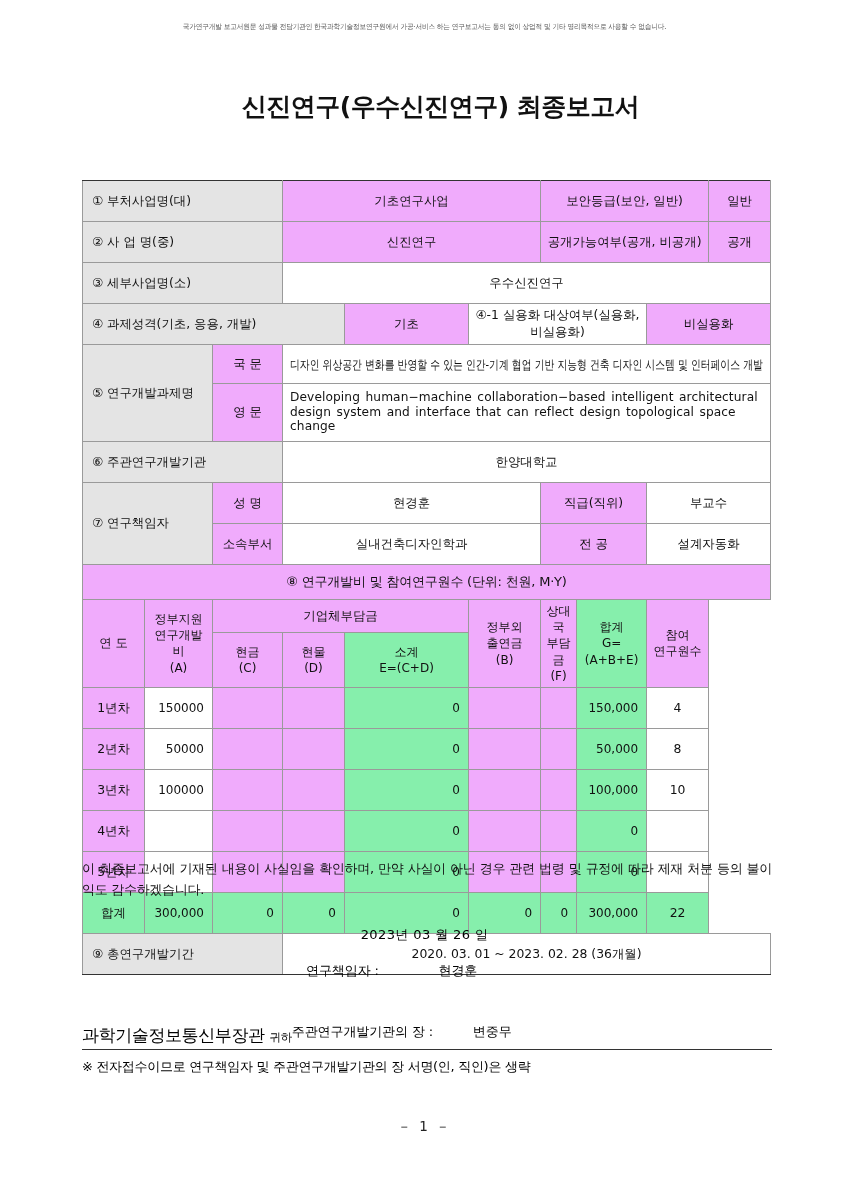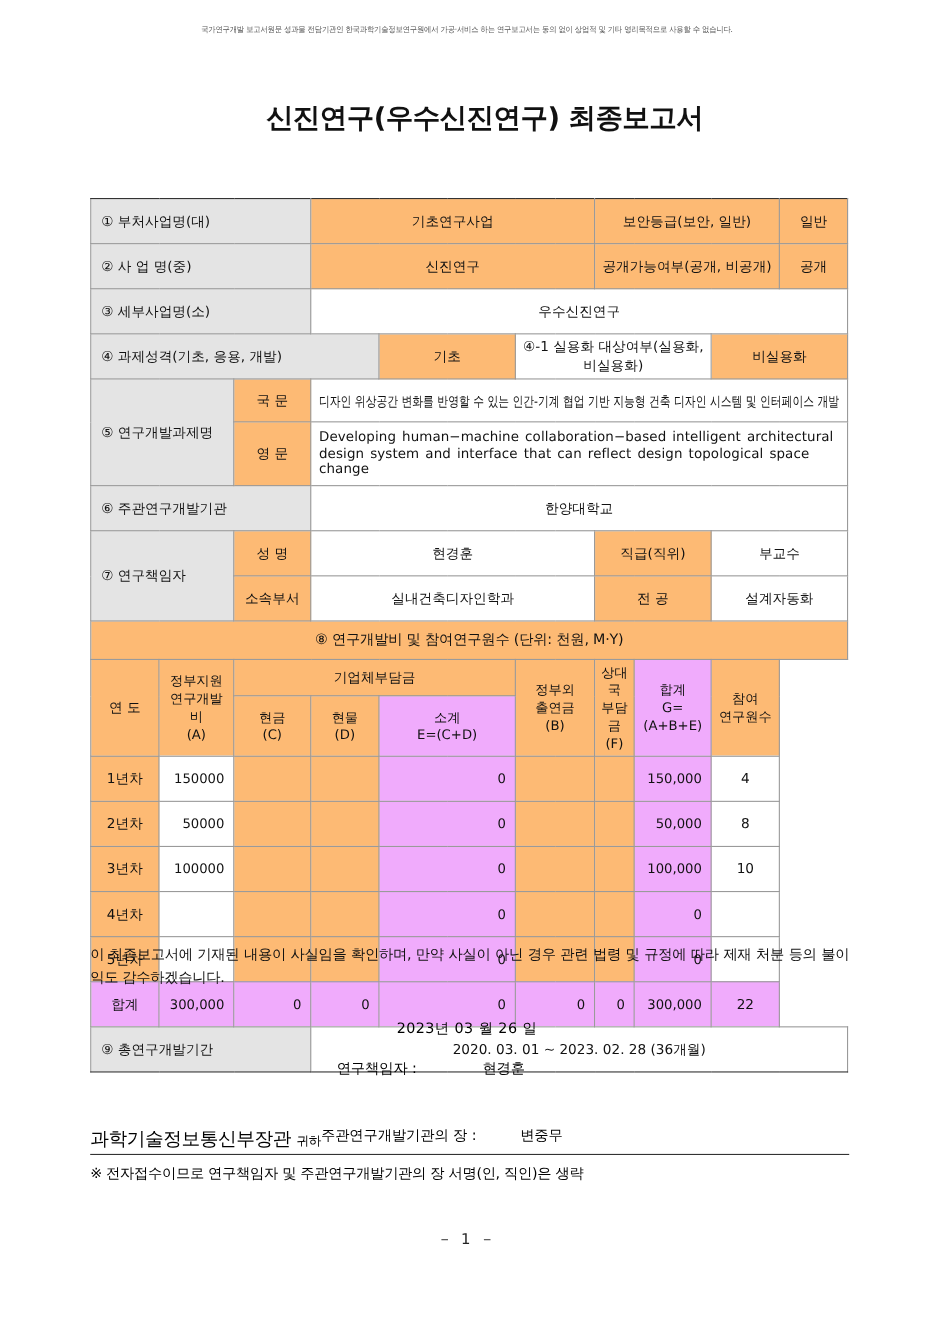--- a/index.html
+++ b/index.html
@@ -64,22 +64,22 @@
 
   .sheet td {
     border: 1px solid #9a9a9a;
     padding: 3px 4px;
     text-align: center;
     vertical-align: middle;
     line-height: 1.35;
     color: #111111;
     background: #ffffff;
   }
-  .sheet td.gray { background: #fdba74; }
-  .sheet td.orange { background: #f0abfc; }
+  .sheet td.gray { background: #f0abfc; }
+  .sheet td.orange { background: #86efac; }
   .sheet td.lbl {
     background: #e4e4e4;
     text-align: left;
     padding-left: 9px;
     white-space: nowrap;
   }
   .sheet td.num {
     text-align: right;
     padding-right: 8px;
     font-size: 12px;

